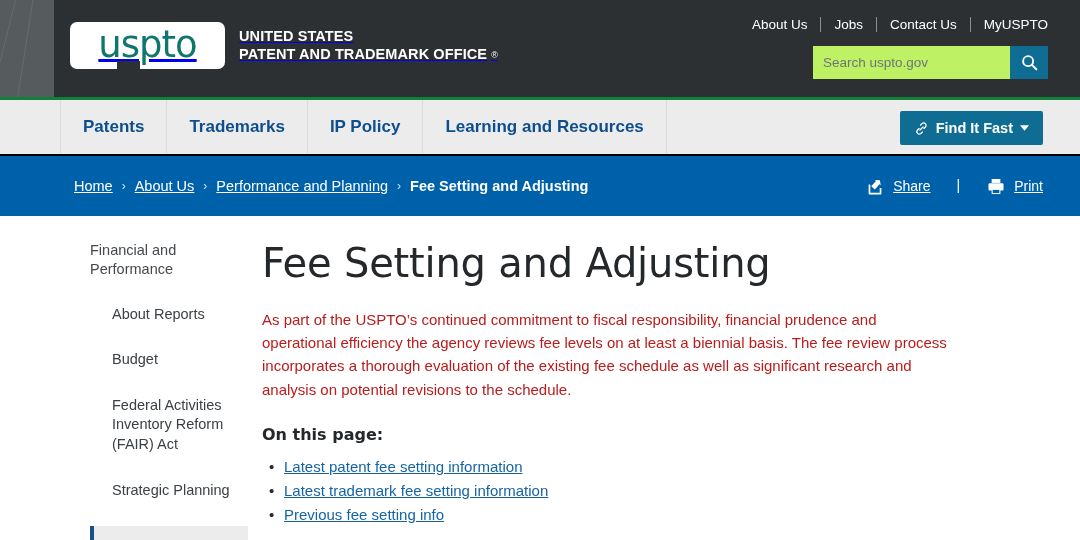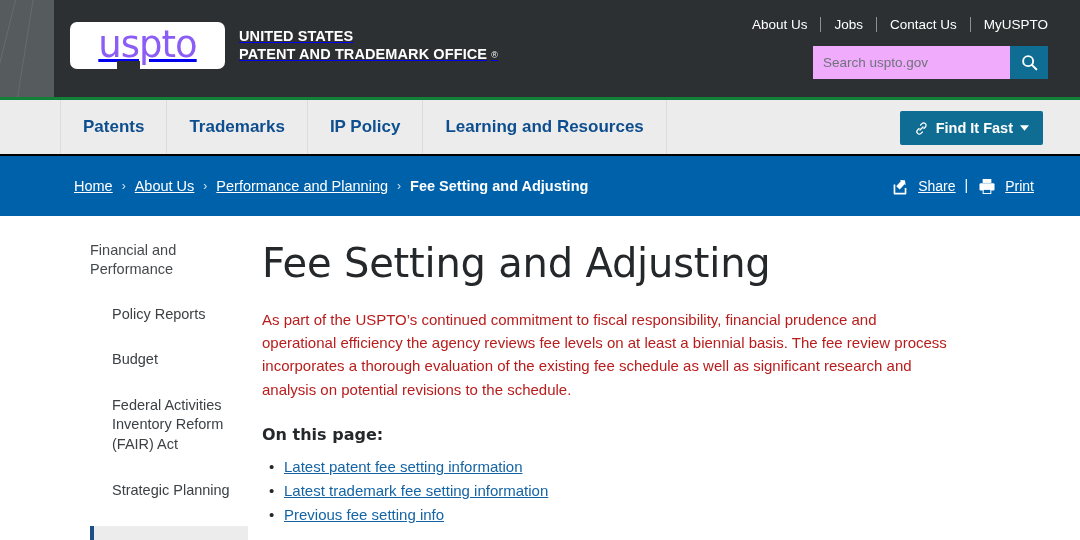--- a/index.html
+++ b/index.html
@@ -49,21 +49,21 @@
     border-radius: 7px;
     display: flex;
     align-items: center;
     justify-content: center;
   }
   .logo-box .logo-text {
     font-family: "DejaVu Sans", sans-serif;
     font-size: 37px;
     font-weight: 400;
     letter-spacing: -1px;
-    color: #8b5cf6;
+    color: #0f766e;
     line-height: 1;
     position: relative;
     top: -1px;
   }
   
   .logo-box .notch {
     position: absolute;
     left: 47px; bottom: 0;
     width: 23px; height: 8px;
     background: #2c3033;
@@ -108,21 +108,21 @@
     position: absolute;
     right: 32px; top: 46px;
     display: flex;
     height: 33px;
     width: 235px;
   }
   .searchbar input {
     flex: 1;
     border: none;
     outline: none;
-    background: #f0abfc;
+    background: #bef264;
     padding: 5px 10px;
     font-family: "Liberation Sans", sans-serif;
     font-size: 13.5px;
     color: #555a5e;
   }
   .searchbar input::placeholder { color: #6e7479; }
   .searchbar .search-btn {
     width: 68px;
     background: #0f6c93;
     border: none;
@@ -193,25 +193,25 @@
   }
   .crumbs .sep {
     margin: 0 9px;
     font-size: 12px;
     color: #cfe2f2;
   }
   .crumbs .current { font-weight: bold; white-space: nowrap; }
 
   .pagetools {
     position: absolute;
-    right: 46px;
+    right: 37px;
     display: flex;
     align-items: flex-start;
     font-size: 14px;
-    gap: 9px;
+    gap: 26px;
   }
   .pagetools a {
     color: #ffffff;
     text-decoration: underline;
   }
   .pagetools .tool { display: flex; align-items: center; gap: 8px; cursor: pointer; }
   .pagetools .vbar { color: #ffffff; }
 
   
   .content {
@@ -391,21 +391,21 @@
       </svg>
       <a href="#">Print</a>
     </span>
   </div>
 </div>
 
 <div class="content">
 
   <div class="sidebar">
     <div class="side-title">Financial and Performance</div>
-    <div class="side-item">Policy Reports</div>
+    <div class="side-item">About Reports</div>
     <div class="side-item">Budget</div>
     <div class="side-item">Federal Activities Inventory Reform (FAIR) Act</div>
     <div class="side-item">Strategic Planning</div>
     <div class="side-item active">Fee Setting and Adjusting</div>
   </div>
 
   <div class="main">
     <h1>Fee Setting and Adjusting</h1>
     <p class="intro">As part of the USPTO’s continued commitment to fiscal responsibility, financial prudence and operational efficiency the agency reviews fee levels on at least a biennial basis.  The fee review process incorporates a thorough evaluation of the existing fee schedule as well as significant research and analysis on potential revisions to the schedule.</p>
     <h2>On this page:</h2>

